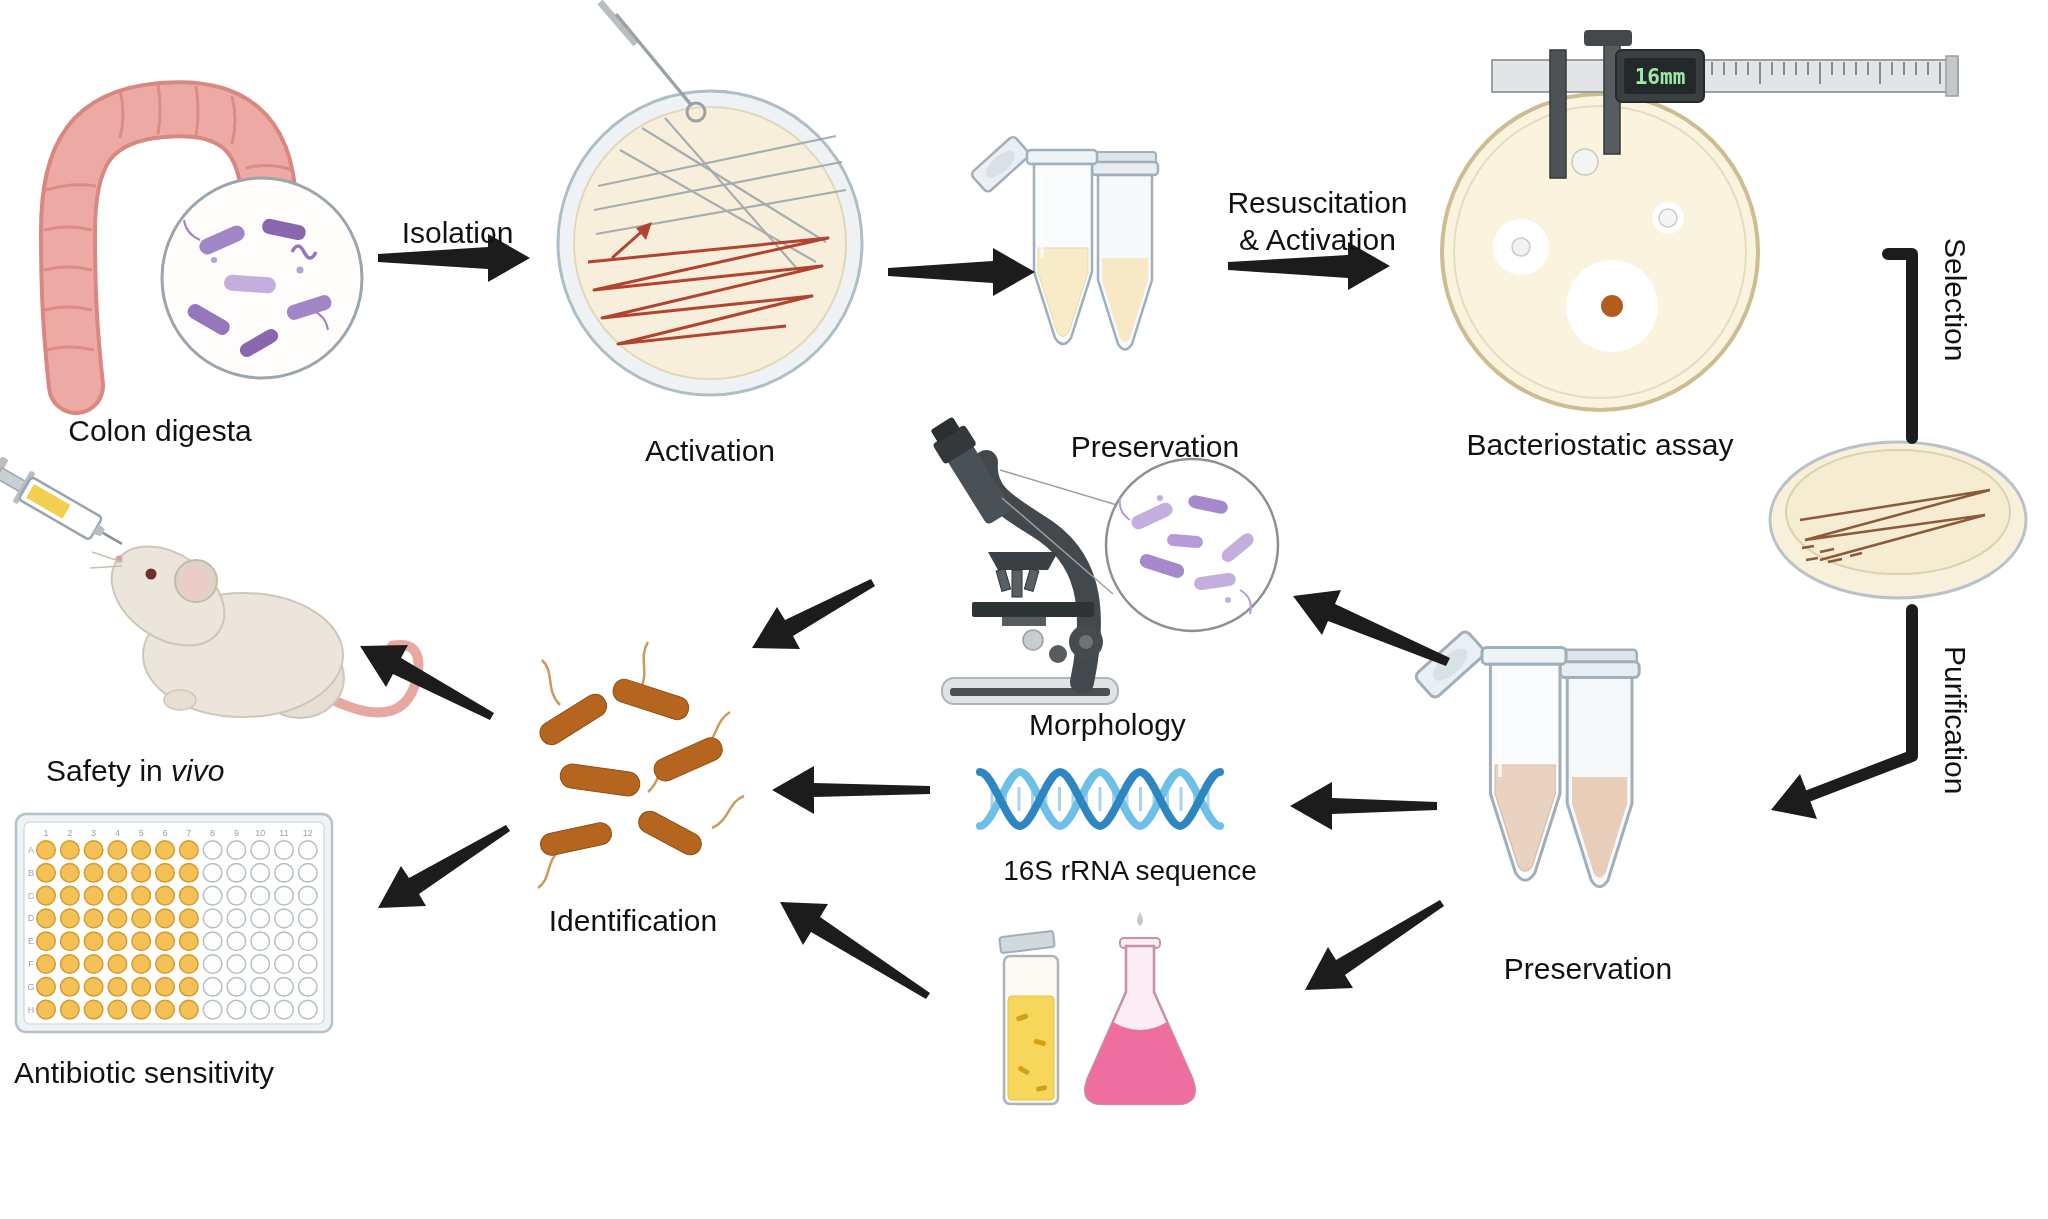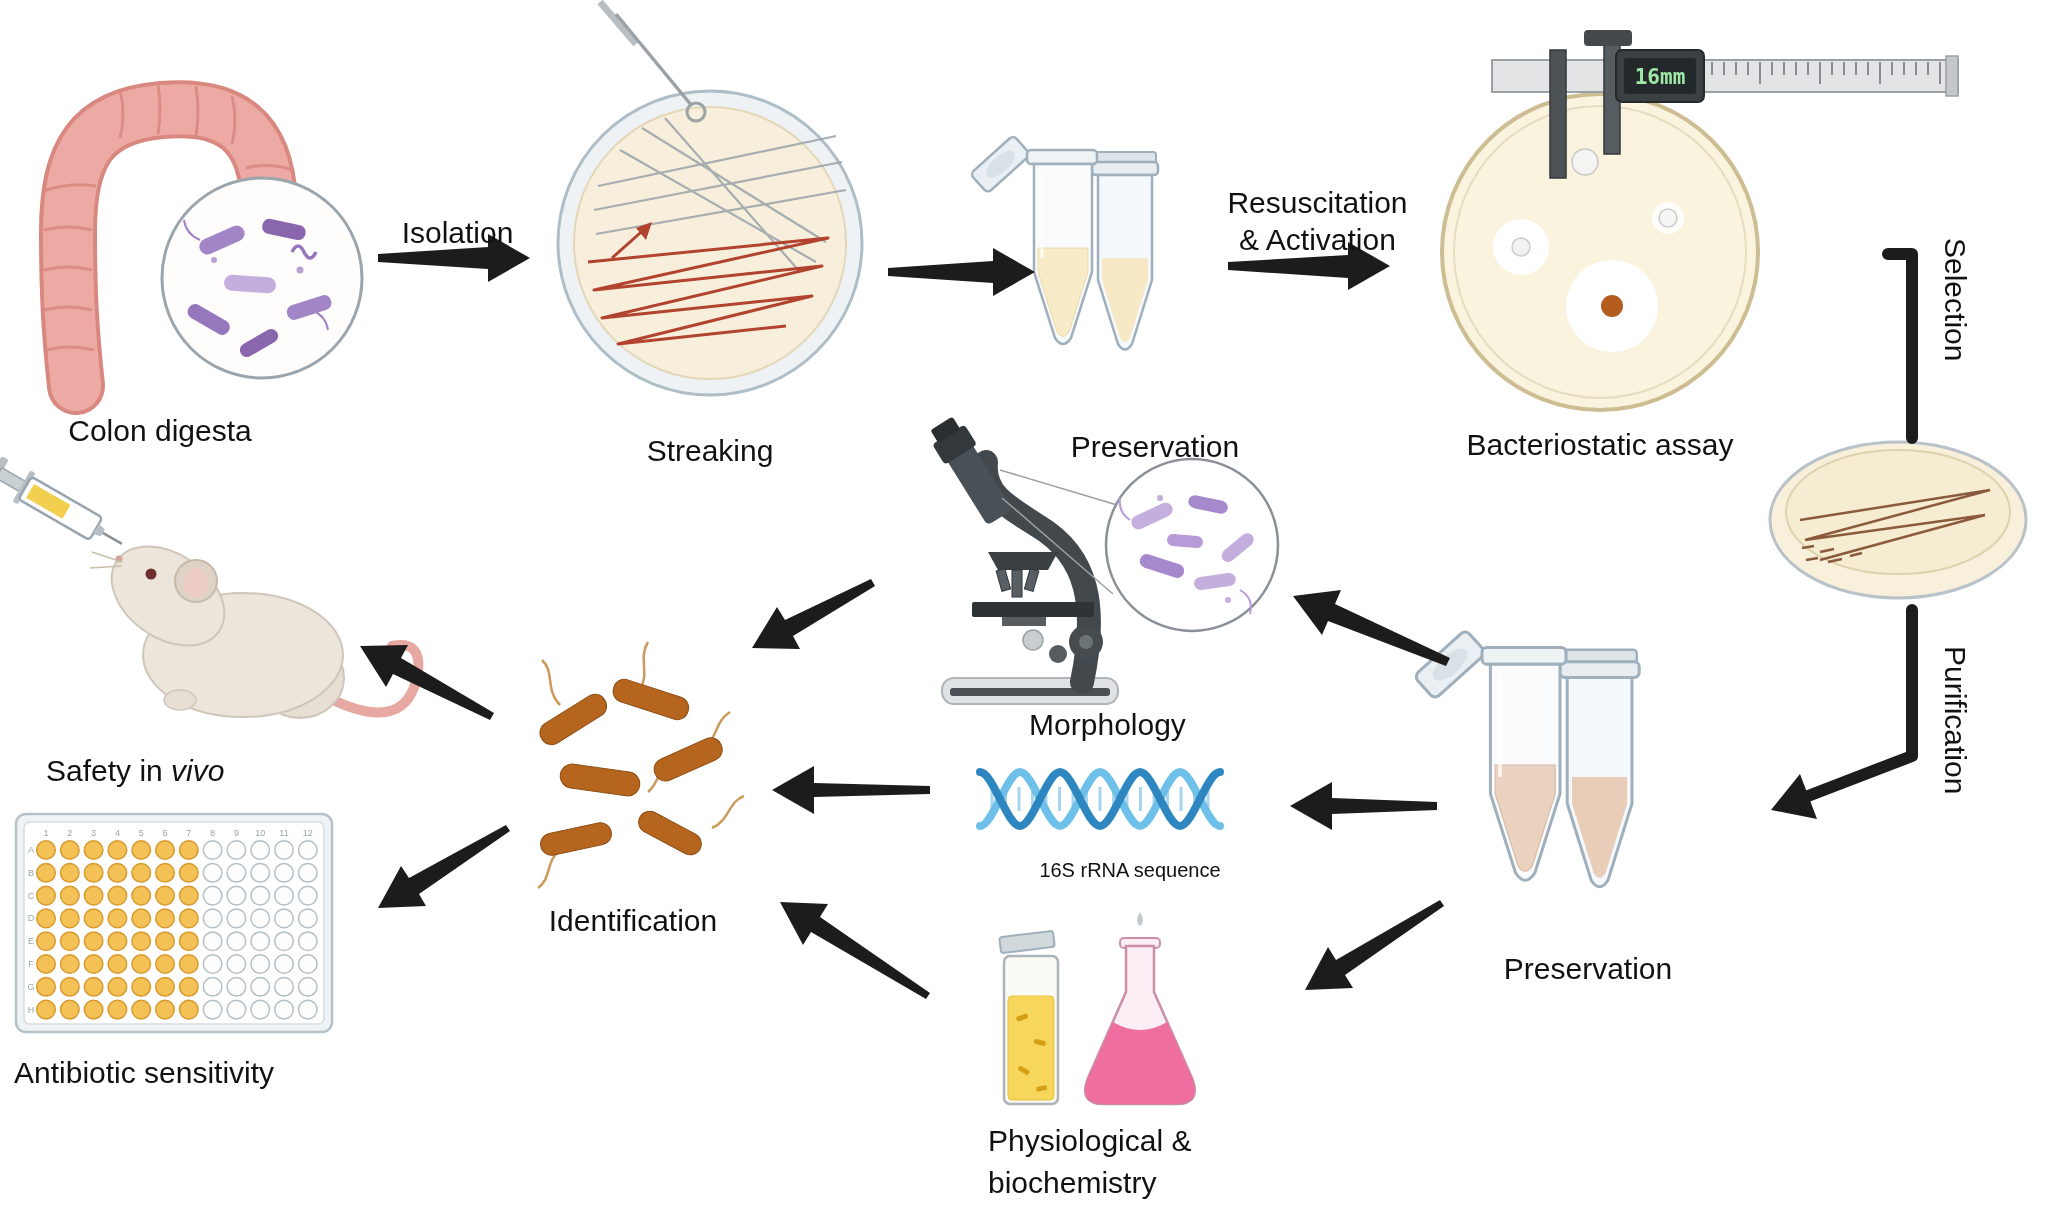--- a/index.html
+++ b/index.html
@@ -2,21 +2,21 @@
 <html><head>
 <meta charset="utf-8">
 <style>
   *{margin:0;padding:0;box-sizing:border-box}
   body{background:#ffffff;font-family:"Liberation Sans",sans-serif}
   .canvas{position:relative;width:2048px;height:1219px;background:#fff;overflow:hidden}
   .layer{position:absolute;left:0;top:0}
   .label{position:absolute;font-size:30px;color:#111;line-height:37px;white-space:nowrap}
   .center{text-align:center;white-space:normal}
   .vlabel{position:absolute;font-size:30px;color:#111;writing-mode:vertical-rl;white-space:nowrap}
-  .small{font-size:20px}
+  .small{font-size:28px}
   .lcd{position:absolute;left:1624px;top:60px;width:72px;height:34px;display:flex;align-items:center;justify-content:center;
        font-family:"DejaVu Sans Mono",monospace;font-weight:bold;font-size:21px;color:#9fe8a8}
   .ashaft{stroke:#1c1c1c;stroke-width:12;fill:none;stroke-linejoin:round;stroke-linecap:round}
   .apoly{fill:#1c1c1c}
   .well.filled{fill:#f3c155;stroke:#d89a2e;stroke-width:1.5}
   .well.empty{fill:#fdfdfd;stroke:#b4bfc6;stroke-width:1.5}
   .well-lbl{font-family:"Liberation Sans",sans-serif;font-size:9px;fill:#9aa4ab;text-anchor:middle}
   .tick{stroke:#6a7074;stroke-width:1.5}
   .rung{stroke:#a8d4ee;stroke-width:3}
 </style>
@@ -453,42 +453,38 @@
     <polygon class="apoly" points="871,579 785,620 777,607 752,648 800,649 793,636 875,586"></polygon>
     <polygon class="apoly" points="930,786 814,783 814,766 772,790 814,814 814,797 930,794"></polygon>
     <polygon class="apoly" points="930,993 820,917 828,904 780,902 803,945 811,932 926,999"></polygon>
     <polygon class="apoly" points="494,713 401,658 408,645 360,646 386,687 393,674 490,720"></polygon>
     <polygon class="apoly" points="506,825 409,878 401,866 378,908 426,906 419,894 510,831"></polygon>
   </g>
 </svg>
 
 <div class="label center" style="left:30px;top:412px;width:260px">Colon digesta</div>
 <div class="label center" style="left:380px;top:214px;width:155px">Isolation</div>
-<div class="label center" style="left:600px;top:432px;width:220px">Streaking</div>
+<div class="label center" style="left:600px;top:432px;width:220px">Activation</div>
 
 
 <div class="label center" style="left:1030px;top:428px;width:250px">Preservation</div>
 
 <div class="label center" style="left:1440px;top:426px;width:320px">Bacteriostatic assay</div>
 
 <div class="label center" style="left:1205px;top:184px;width:225px">
   <div>Resuscitation</div>
   <div>&amp; Activation</div>
 </div>
 
 <div class="vlabel" style="left:1938px;top:238px">Selection</div>
 <div class="vlabel" style="left:1938px;top:646px">Purification</div>
 
 <div class="label center" style="left:995px;top:706px;width:225px">Morphology</div>
 <div class="label center small" style="left:995px;top:852px;width:270px">16S rRNA sequence</div>
 
-<div class="label" style="left:988px;top:1120px;line-height:42px">
-  <div>Physiological &amp;</div>
-  <div>biochemistry</div>
-</div>
 
 <div class="label center" style="left:1468px;top:950px;width:240px">Preservation</div>
 <div class="label center" style="left:518px;top:902px;width:230px">Identification</div>
 
 <div class="label" style="left:46px;top:752px">
   <span>Safety in</span>
   <i>vivo</i>
 </div>
 
 <div class="label" style="left:14px;top:1054px">Antibiotic sensitivity</div>

